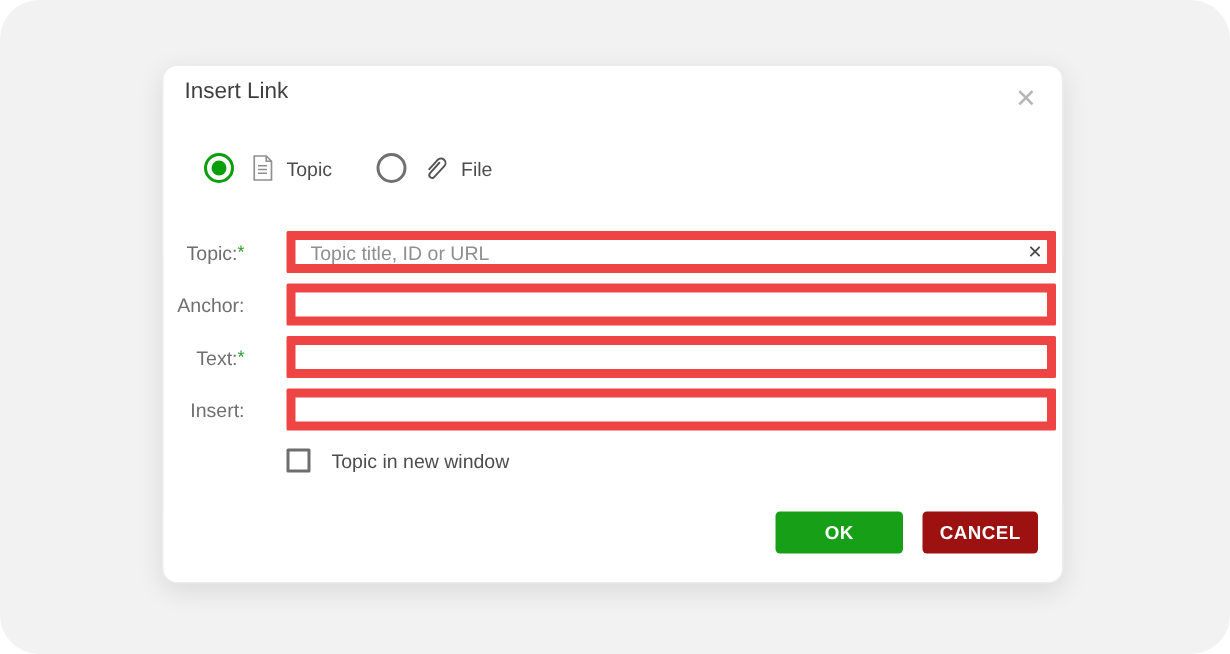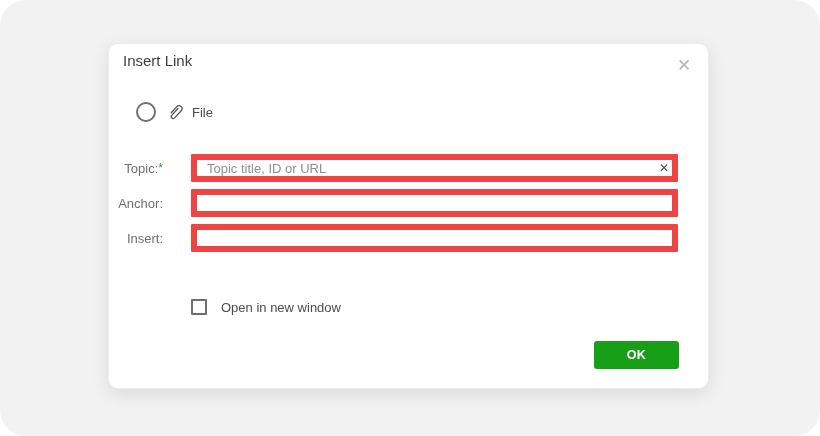--- a/index.html
+++ b/index.html
@@ -17,21 +17,21 @@
   .radio-item + .radio-item{margin-left:30px;justify-content:flex-end;}
   .radio-circle{width:20px;height:20px;border-radius:50%;border:2px solid #707070;background:#fff;
                 display:flex;align-items:center;justify-content:center;flex:0 0 auto;}
   .radio-item.selected .radio-circle{border-color:var(--radio-green);}
   .radio-dot{width:10px;height:10px;border-radius:50%;background:transparent;}
   .radio-item.selected .radio-dot{background:var(--radio-green);}
   .radio-icon{margin-left:11px;display:flex;align-items:center;}
   .radio-label{margin-left:8px;font-size:13px;color:#4d4d4d;white-space:nowrap;}
   
   .form{position:absolute;left:0;right:0;top:110px;}
-  .row{display:flex;align-items:center;height:28px;margin-bottom:7px;padding-right:30px;}
+  .row{display:flex;align-items:center;height:28px;margin-bottom:7px;padding-right:4px;}
   .row .lbl{width:82px;flex:0 0 auto;text-align:right;padding-right:28px;font-size:13px;color:#6f6f6f;white-space:nowrap;}
   .row .lbl .req{color:var(--asterisk-green);font-size:12px;vertical-align:top;}
   .input-wrap{flex:1;position:relative;height:28px;}
   .input-wrap input{width:100%;height:28px;border:6px solid #ef4444;border-radius:1px;background:#fff;
                     padding:0 26px 0 10px;font-size:13px;color:#444;outline:none;font-family:inherit;}
   .input-wrap input::placeholder{color:#8f8f8f;opacity:1;}
   .clear-btn{position:absolute;right:7px;top:50%;transform:translateY(-50%);font-size:12px;color:#4a4a4a;
              cursor:pointer;line-height:1;padding:2px;}
   
   .checkbox-row{position:absolute;left:82px;top:255px;display:flex;align-items:center;cursor:pointer;}
@@ -49,20 +49,35 @@
 <body>
 
 <div class="stage">
   <div class="dialog">
 
     <div class="dlg-title">Insert Link</div>
     <div class="dlg-close">✕</div>
 
     <div class="radio-row">
 
+      <div class="radio-item selected">
+        <span class="radio-circle">
+            <span class="radio-dot"></span>
+          </span>
+        <span class="radio-icon">
+          <svg class="icon-svg" width="16" height="18" viewBox="0 0 16 18">
+            <path d="M2.5 1h8l3.5 3.5V17h-11.5z" fill="#fff" stroke="#8f8f8f" stroke-width="1.1"></path>
+            <path d="M10.5 1v3.5H14" fill="none" stroke="#8f8f8f" stroke-width="1.1"></path>
+            <line x1="5" y1="7.5" x2="11" y2="7.5" stroke="#8f8f8f" stroke-width="1"></line>
+            <line x1="5" y1="10" x2="11" y2="10" stroke="#8f8f8f" stroke-width="1"></line>
+            <line x1="5" y1="12.5" x2="11" y2="12.5" stroke="#8f8f8f" stroke-width="1"></line>
+          </svg>
+        </span>
+        <span class="radio-label">Topic</span>
+      </div>
 
       <div class="radio-item">
         <span class="radio-circle">
             <span class="radio-dot"></span>
           </span>
         <span class="radio-icon">
           <svg class="icon-svg" width="17" height="18" viewBox="0 0 17 18">
             <path d="M4.2 9.8 L9.8 3.6 a3 3 0 0 1 4.4 4.1 L7.6 14.9 a1.9 1.9 0 0 1-2.9-2.5 L10.9 5.5" fill="none" stroke="#555" stroke-width="1.3" stroke-linecap="round"></path>
           </svg>
         </span>
@@ -82,32 +97,39 @@
         </span>
       </div>
 
       <div class="row">
         <span class="lbl"><span>Anchor:</span><span class="req"></span></span>
         <span class="input-wrap">
           <input type="text" placeholder="" style="">
         </span>
       </div>
 
+      <div class="row">
+        <span class="lbl"><span>Text:</span><span class="req">*</span></span>
+        <span class="input-wrap">
+          <input type="text" placeholder="" style="">
+        </span>
+      </div>
 
       <div class="row">
         <span class="lbl"><span>Insert:</span><span class="req"></span></span>
         <span class="input-wrap">
           <input type="text" placeholder="" style="">
         </span>
       </div>
     </div>
 
     <div class="checkbox-row">
       <span class="checkbox-box"></span>
-      <span class="checkbox-label">Open in new window</span>
+      <span class="checkbox-label">Topic in new window</span>
     </div>
 
     <div class="footer">
       <button class="btn btn-ok">OK</button>
+      <button class="btn btn-cancel">CANCEL</button>
     </div>
 
   </div>
 </div>
 
 </body></html>

